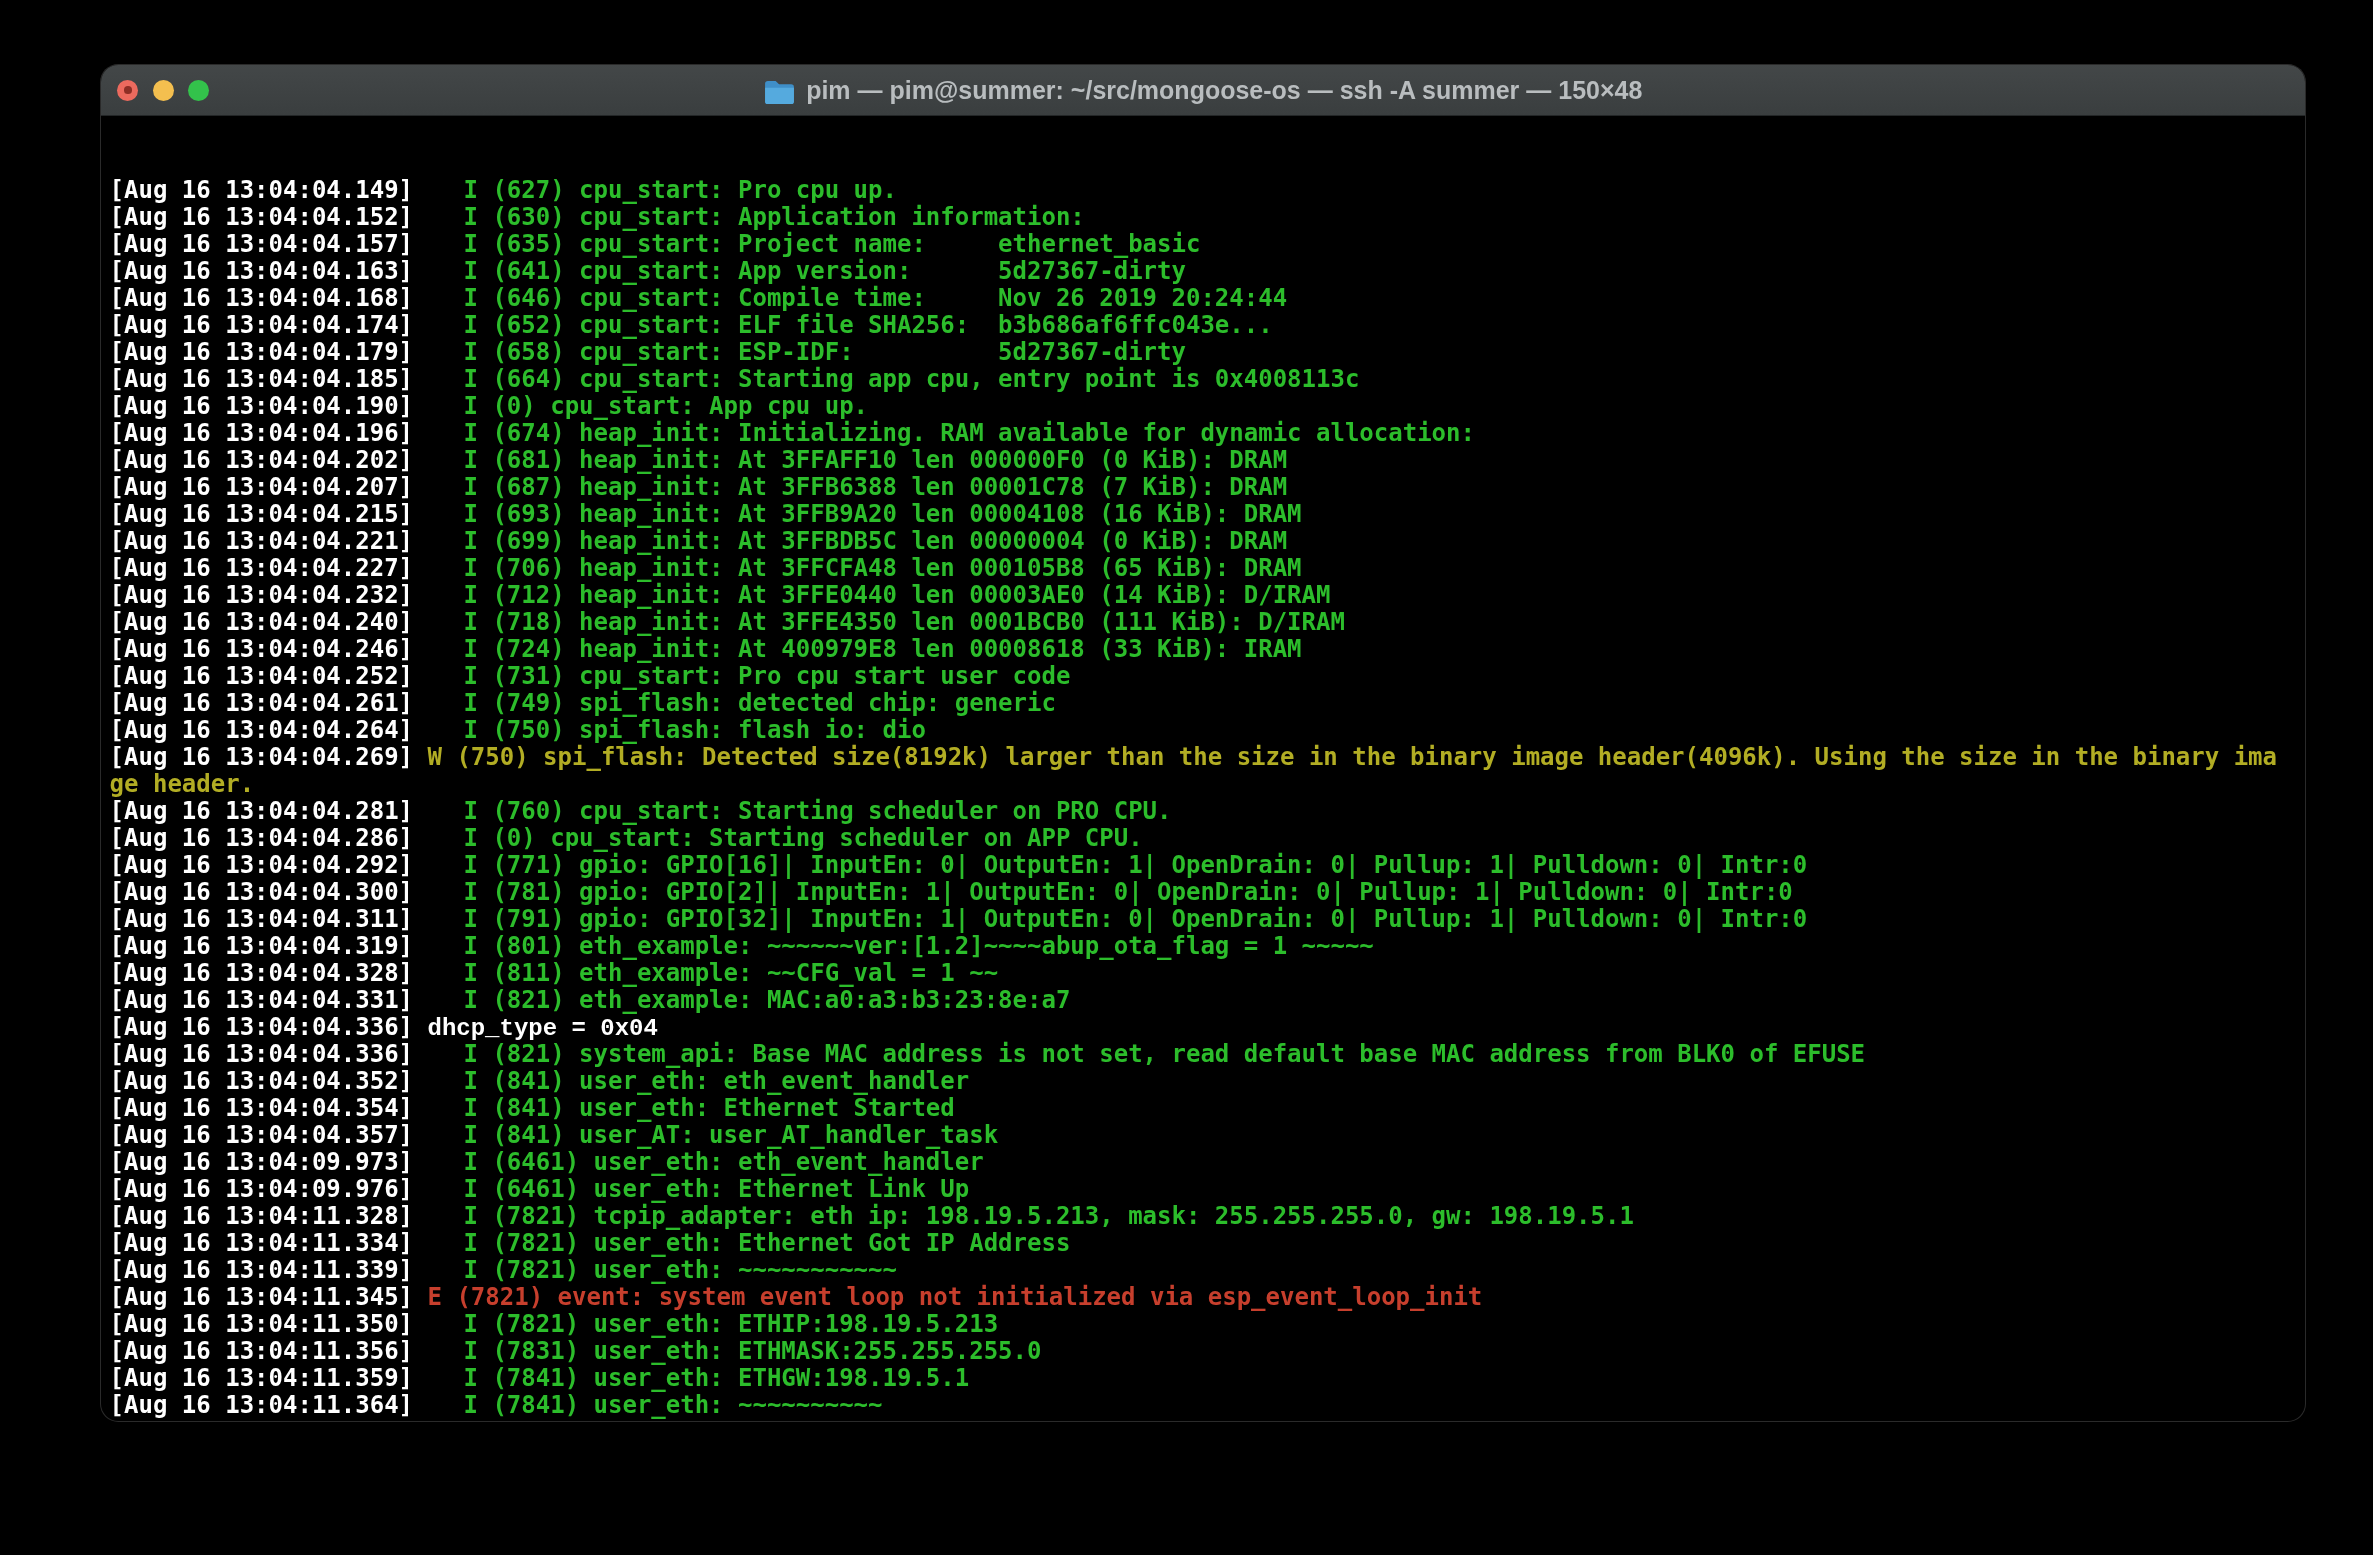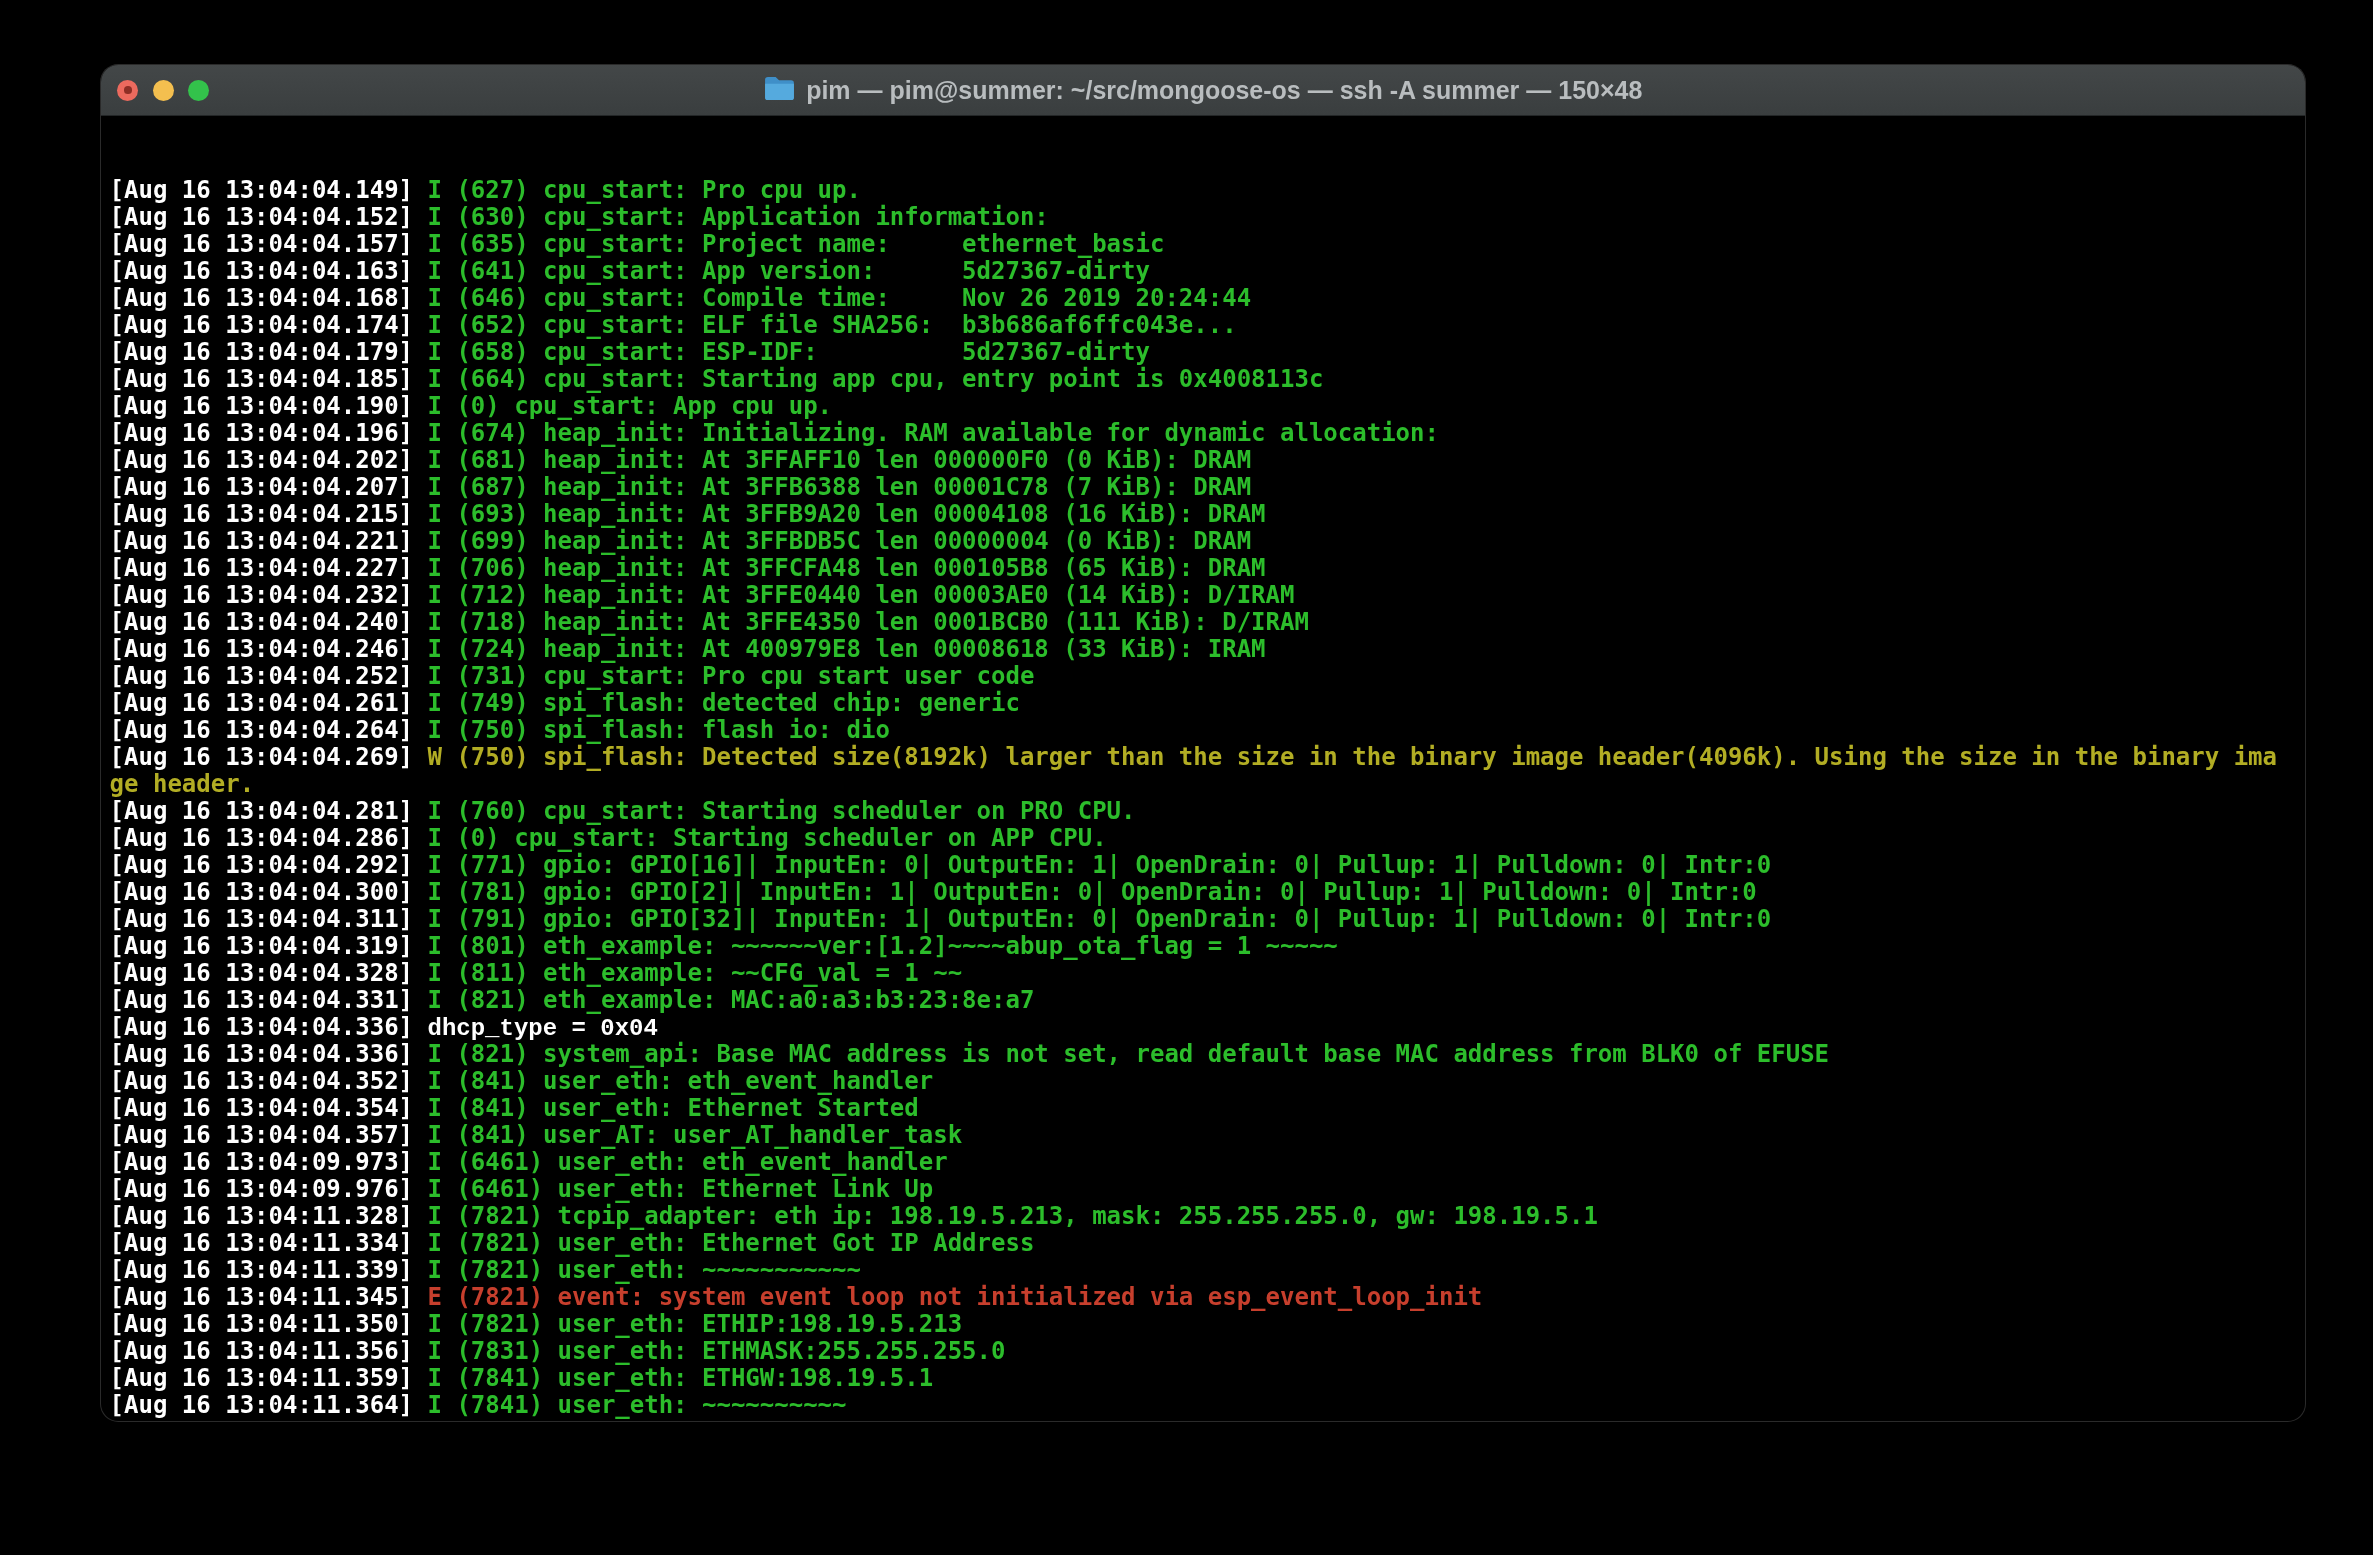--- a/index.html
+++ b/index.html
@@ -14,30 +14,30 @@
     display:flex;align-items:center;justify-content:center;
   }
   .traffic-lights{position:absolute;left:16.3px;top:0;height:50px;display:flex;align-items:center;gap:14.4px;}
   .light{width:21px;height:21px;border-radius:50%;display:inline-flex;align-items:center;justify-content:center;}
   .light.red{background:var(--traffic-red,#ec6a5e);}
   .light.red .dot{width:7.7px;height:7.7px;border-radius:50%;background:#8e2e25;}
   .light.yellow{background:var(--traffic-yellow,#f4bf4f);}
   .light.green{background:var(--traffic-green,#33c24b);}
   .title{
     font-family:"Liberation Sans",sans-serif;font-weight:bold;font-size:25px;
-    color:var(--titlebar-text,#b9bdbf);display:flex;align-items:flex-start;gap:11.5px;white-space:pre;
+    color:var(--titlebar-text,#b9bdbf);display:flex;align-items:flex-end;gap:11.5px;white-space:pre;
   }
   .screen{
     padding:6.7px 7.7px 0 8.6px;
     font-family:"DejaVu Sans Mono",monospace;font-weight:bold;
     font-size:24px;line-height:27px;white-space:pre;color:var(--white,#fff);
   }
   .line{height:27px;}
   .ts{color:var(--white,#fff);}
-  .info{color:var(--green,#2cbd2b);}
+  .info{color:var(--green,#2cbd2b);margin-left:36px;}
   .warn{color:var(--yellow,#b2ad24);margin-top:32px;}
   .error{color:var(--red,#c73f2d);}
   .plain{color:var(--white,#fff);font-family:Liberation Mono, monospace;}
 </style>
 </head>
 <body>
 
 <div class="window">
   <div class="titlebar">
     <div class="traffic-lights">

